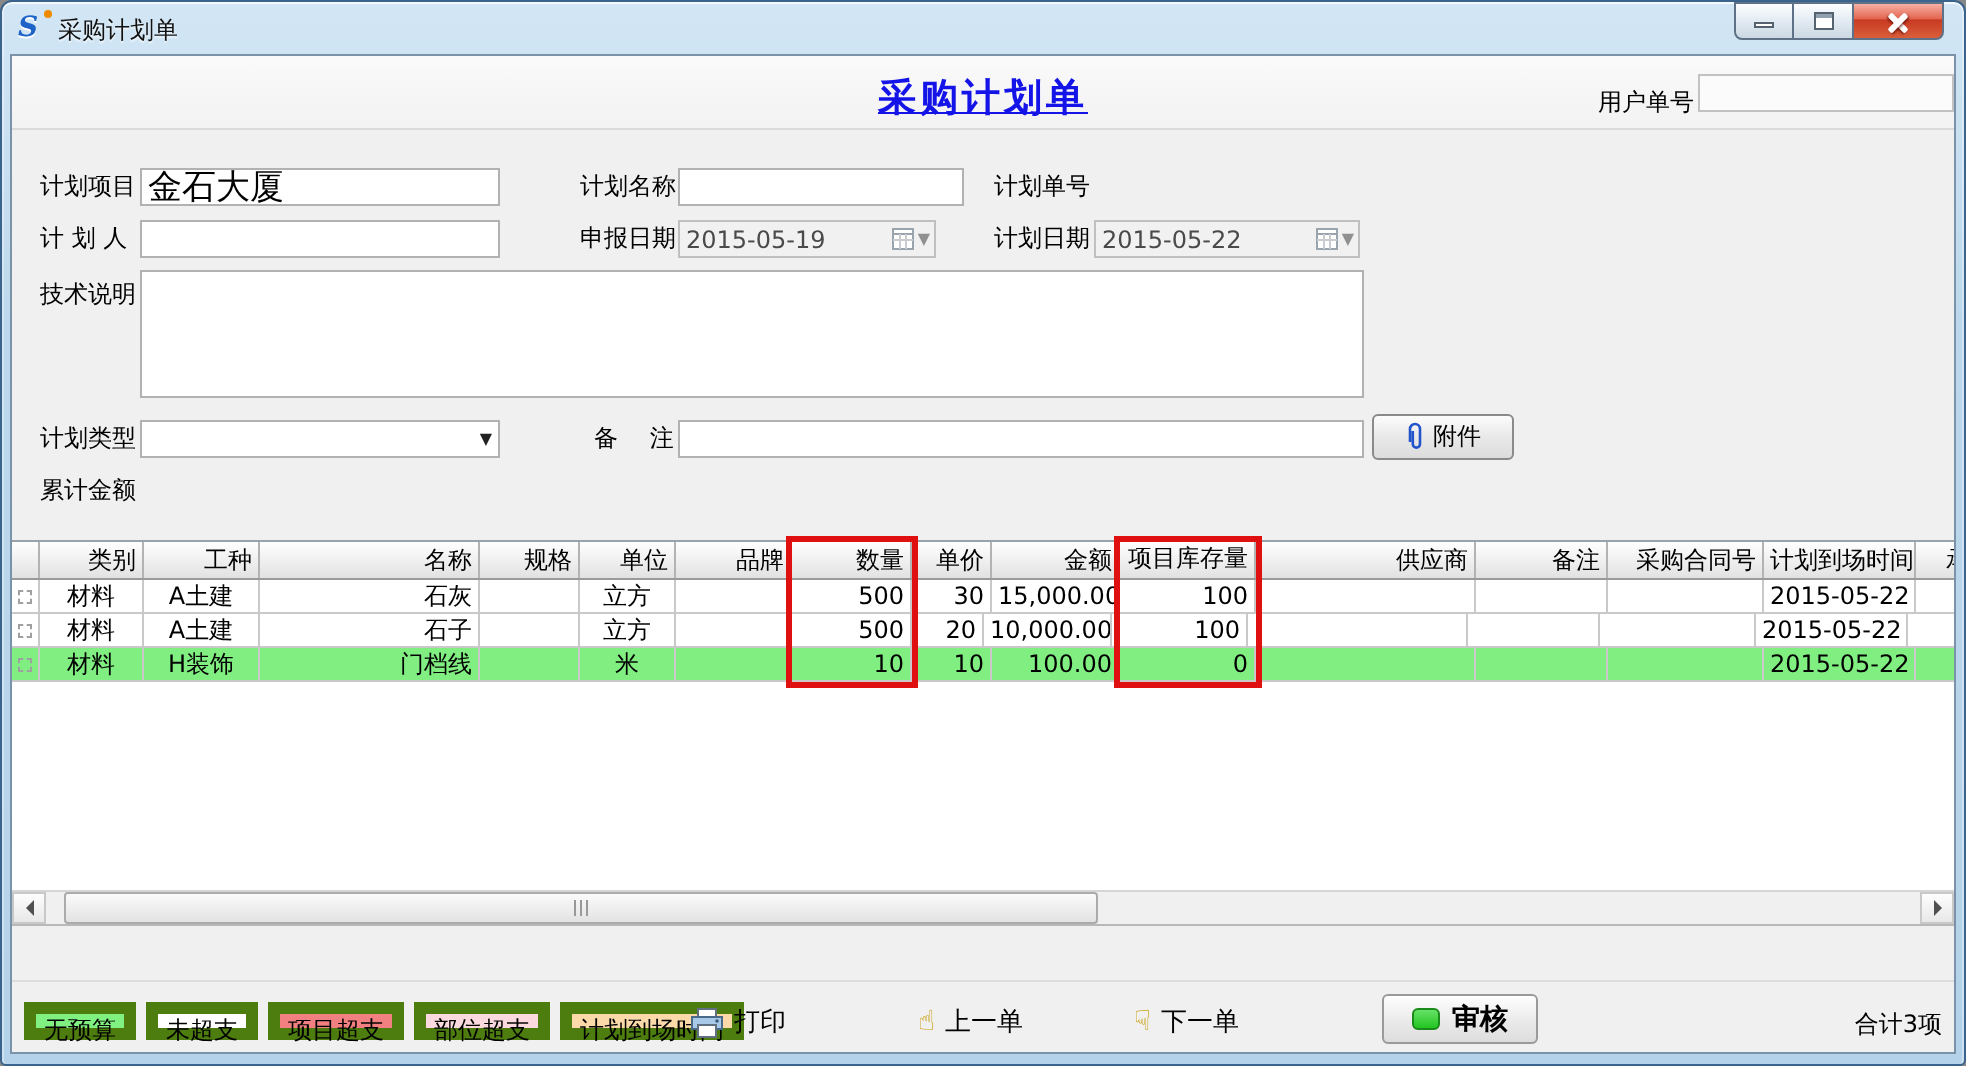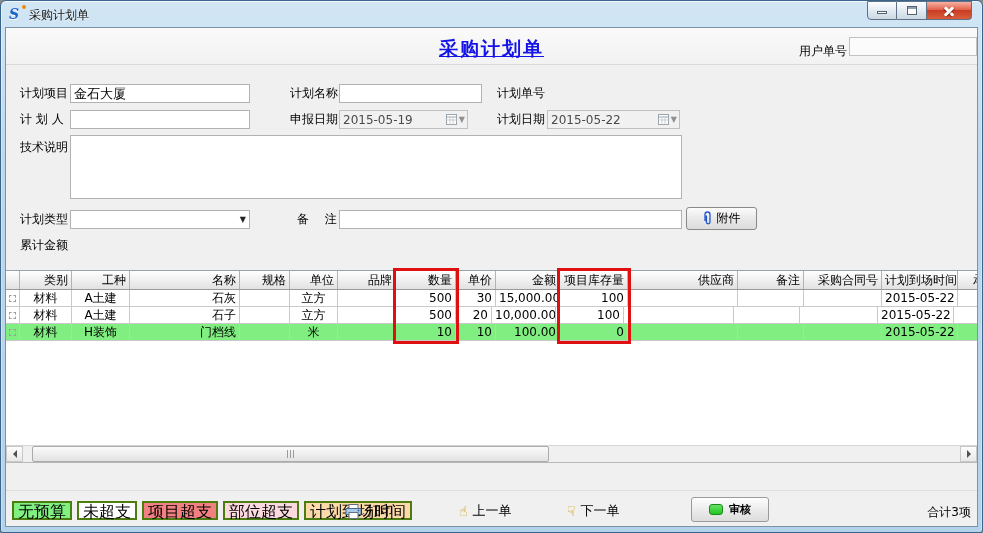--- a/index.html
+++ b/index.html
@@ -36,21 +36,21 @@
     position:absolute; left:4px; right:4px; top:26px; bottom:5px;
     background:#F0F0F0; border:1px solid #7A93A9; overflow:hidden;
   }
 
   .header-band { position:absolute; left:0; right:0; top:0; height:37px; background:linear-gradient(#FAFAFA,#F2F2F2); border-bottom:1px solid #DADADA; }
   .page-title { position:absolute; left:0; right:0; top:8px; text-align:center; font-size:19px; font-weight:bold; letter-spacing:2px; color:#1414E8; text-decoration:underline; }
   .user-order-label { position:absolute; left:793px; top:14px; font-size:12px; color:#000; }
   .user-order-input { position:absolute; left:843px; top:9px; width:128px; height:19px; background:#FBFBFB; border:1px solid #C2C2C2; font-size:12px; padding:0 3px; }
 
   .lbl { position:absolute; font-size:12px; color:#000; height:19px; line-height:19px; white-space:pre; }
-  .tb { position:absolute; height:19px; border:1px solid #B2B2B2; background:#fff; font-size:13px; padding:0 3px; font-family:Liberation Sans, sans-serif; }
+  .tb { position:absolute; height:19px; border:1px solid #B2B2B2; background:#fff; font-size:17px; padding:0 3px; font-family:Liberation Sans, sans-serif; }
   .tb.focus { border-color:#2F7CD6; }
   .ro { background:#F1F1F1; color:#333; }
 
   .datefield { position:absolute; height:19px; border:1px solid #C0C0C0; background:#F1F1F1; display:flex; align-items:center; font-size:12px; color:#4A4A4A; padding:0 2px 0 3px; }
   .datefield .dval { flex:1; }
   .datefield .caret { font-size:8px; color:#909090; margin-left:2px; }
 
   .selectbox { position:absolute; height:19px; border:1px solid #B2B2B2; background:#fff; display:flex; align-items:center; font-size:12px; padding:0 3px; }
   .selectbox .sval { flex:1; }
   .selectbox .caret { font-size:8px; color:#222; }
@@ -78,28 +78,28 @@
   .sb-arrow { position:absolute; top:0; width:17px; height:16px; background:linear-gradient(#FDFDFD,#E8E8E8); border:1px solid #C8C8C8; display:flex; align-items:center; justify-content:center; }
   .sb-arrow.left { left:0; } .sb-arrow.right { right:0; }
   .tri-l { width:0; height:0; border:4px solid transparent; border-right-color:#505050; margin-left:-4px; }
   .tri-r { width:0; height:0; border:4px solid transparent; border-left-color:#505050; margin-right:-4px; }
   .sb-thumb { position:absolute; left:26px; top:0; width:517px; height:16px; background:linear-gradient(#FBFBFB,#E2E2E2); border:1px solid #ABABAB; border-radius:2px; display:flex; align-items:center; justify-content:center; }
   .sb-grip { width:8px; height:8px; background:repeating-linear-gradient(90deg,#999 0 1px,transparent 1px 3px); }
 
   
   .footer-sep { position:absolute; left:0; right:0; top:462px; height:1px; background:#DDDDDD; }
   .legend-wrap { position:absolute; left:6px; top:473px; display:flex; gap:5px; }
-  .legend-item { height:19px; line-height:17px; font-size:16px; padding:0 4px; border:2px solid #4d7c0f; color:#000; white-space:nowrap; }
+  .legend-item { height:19px; line-height:17px; font-size:12px; padding:0 4px; border:6px solid #4d7c0f; color:#000; white-space:nowrap; }
   .flat-act { position:absolute; top:474px; display:flex; align-items:center; gap:5px; font-size:13px; color:#000; cursor:pointer; }
   #act-print { left:339px; }
   #act-prev { left:453px; }
   #act-next { left:561px; }
   .hand { font-size:14px; line-height:14px; color:#C79A00; }
   .approve-btn { position:absolute; left:685px; top:469px; width:78px; height:25px; border:1px solid #9A9A9A; border-radius:3px;
-    background:linear-gradient(#FEFEFE,#EAEAEA 55%,#DDDDDD); box-shadow:inset 0 1px 0 #fff; display:flex; align-items:center; justify-content:center; gap:6px; font-size:11px; font-weight:bold; cursor:pointer; }
+    background:linear-gradient(#FEFEFE,#EAEAEA 55%,#DDDDDD); box-shadow:inset 0 1px 0 #fff; display:flex; align-items:center; justify-content:center; gap:6px; font-size:14px; font-weight:bold; cursor:pointer; }
   .approve-ico { width:14px; height:11px; border:1px solid #1A8A1A; border-radius:3px; background:linear-gradient(#66E166,#22C522); }
   .total-label { position:absolute; right:6px; top:476px; font-size:12px; color:#000; }
 </style>
 </head>
 <body>
 
 <div class="window">
 
   <div class="titlebar">
     <span class="app-icon">S<i></i></span>
@@ -183,21 +183,21 @@
             <div class="gcell" style="width: 14px;"></div>
             <div class="gcell" style="width: 52px;">类别</div>
             <div class="gcell" style="width: 58px;">工种</div>
             <div class="gcell" style="width: 110px;">名称</div>
             <div class="gcell" style="width: 50px;">规格</div>
             <div class="gcell" style="width: 48px;">单位</div>
             <div class="gcell" style="width: 58px;">品牌</div>
             <div class="gcell" style="width: 60px;">数量</div>
             <div class="gcell" style="width: 40px;">单价</div>
             <div class="gcell" style="width: 64px;">金额</div>
-            <div class="gcell" style="width: 68px;">项目库存量</div>
+            <div class="gcell" style="width: 68px; font-family: Liberation Mono, monospace;">项目库存量</div>
             <div class="gcell" style="width: 110px;">供应商</div>
             <div class="gcell" style="width: 66px;">备注</div>
             <div class="gcell" style="width: 78px;">采购合同号</div>
             <div class="gcell" style="width: 76px;">计划到场时间</div>
             <div class="gcell" style="width: 31px;">承</div>
           </div>
           <div class="grow">
             <div class="gcell" style="width: 14px;"><span class="selbox"></span></div>
             <div class="gcell" style="width: 52px;">材料</div>
             <div class="gcell" style="width: 58px;">A土建</div>

